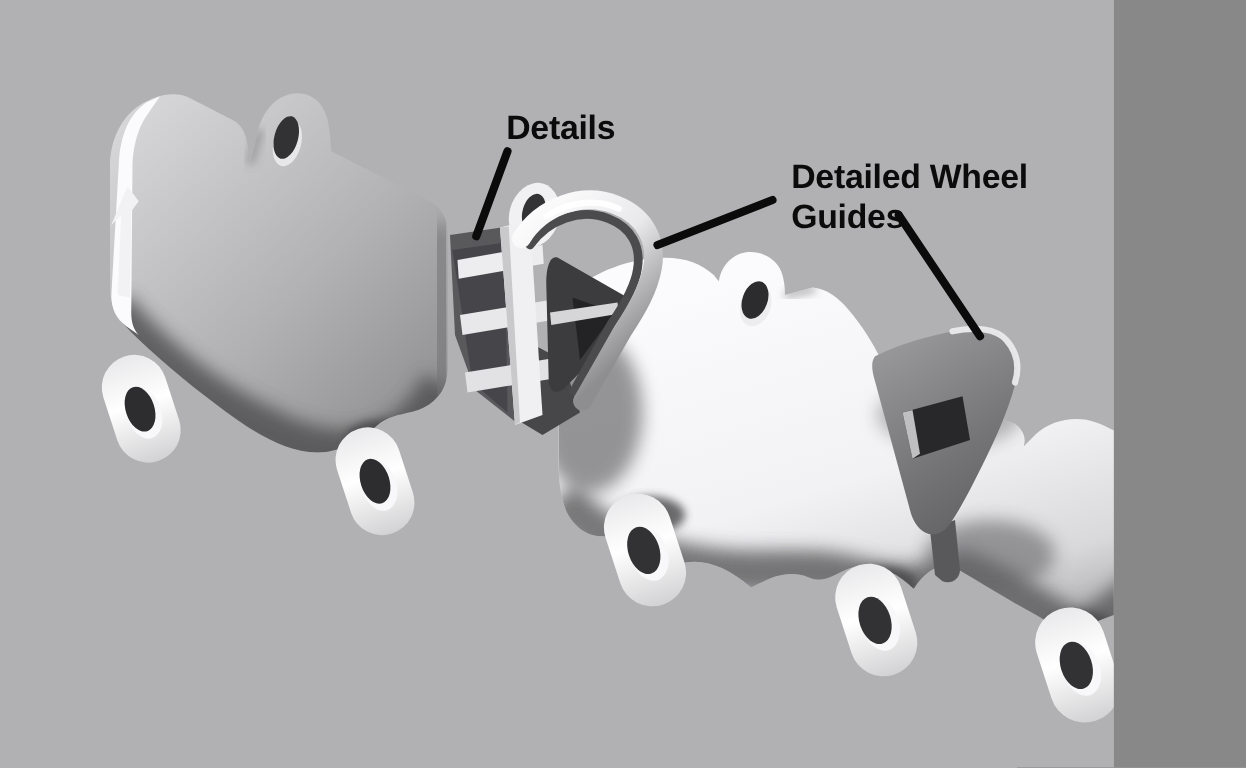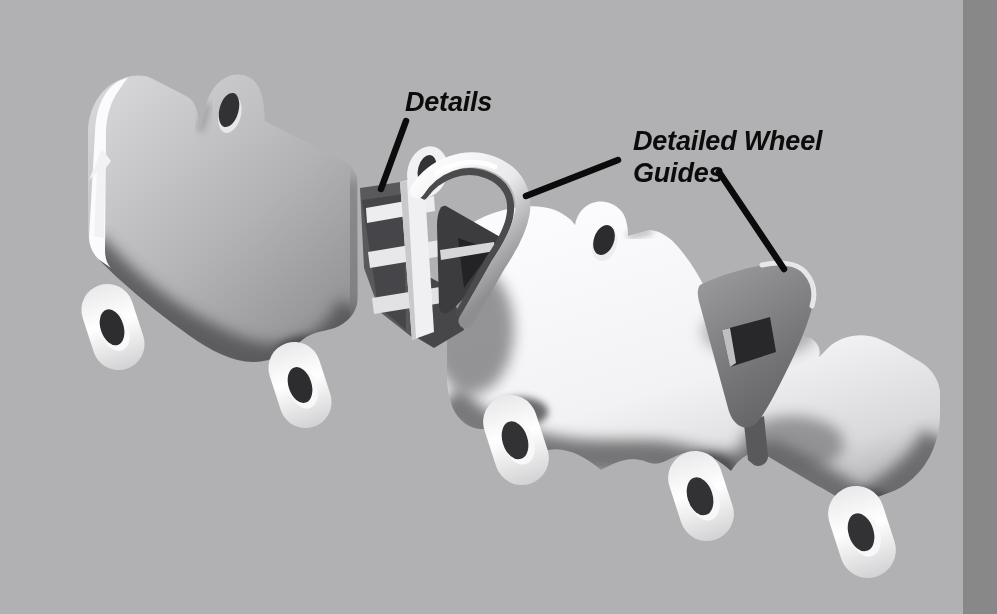--- a/index.html
+++ b/index.html
@@ -1,20 +1,19 @@
 <!DOCTYPE html>
 <html><head>
 <meta charset="utf-8">
 <style>
   html,body{margin:0;padding:0;background:#888;}
   .stage{
-    position:relative;width:963px;height:614px;overflow:hidden;
+    position:relative;width:891px;height:614px;overflow:hidden;
     background:#b1b1b3;
     font-family:"Liberation Sans", sans-serif;
-    font-style:italic;
   }
   .stage svg{position:absolute;left:0;top:0;display:block;}
   text.callout{
     font-family:"Liberation Sans", sans-serif;
     font-weight:700;
     font-size:27px;
     letter-spacing:-0.2px;
   }
 </style>
 </head>

